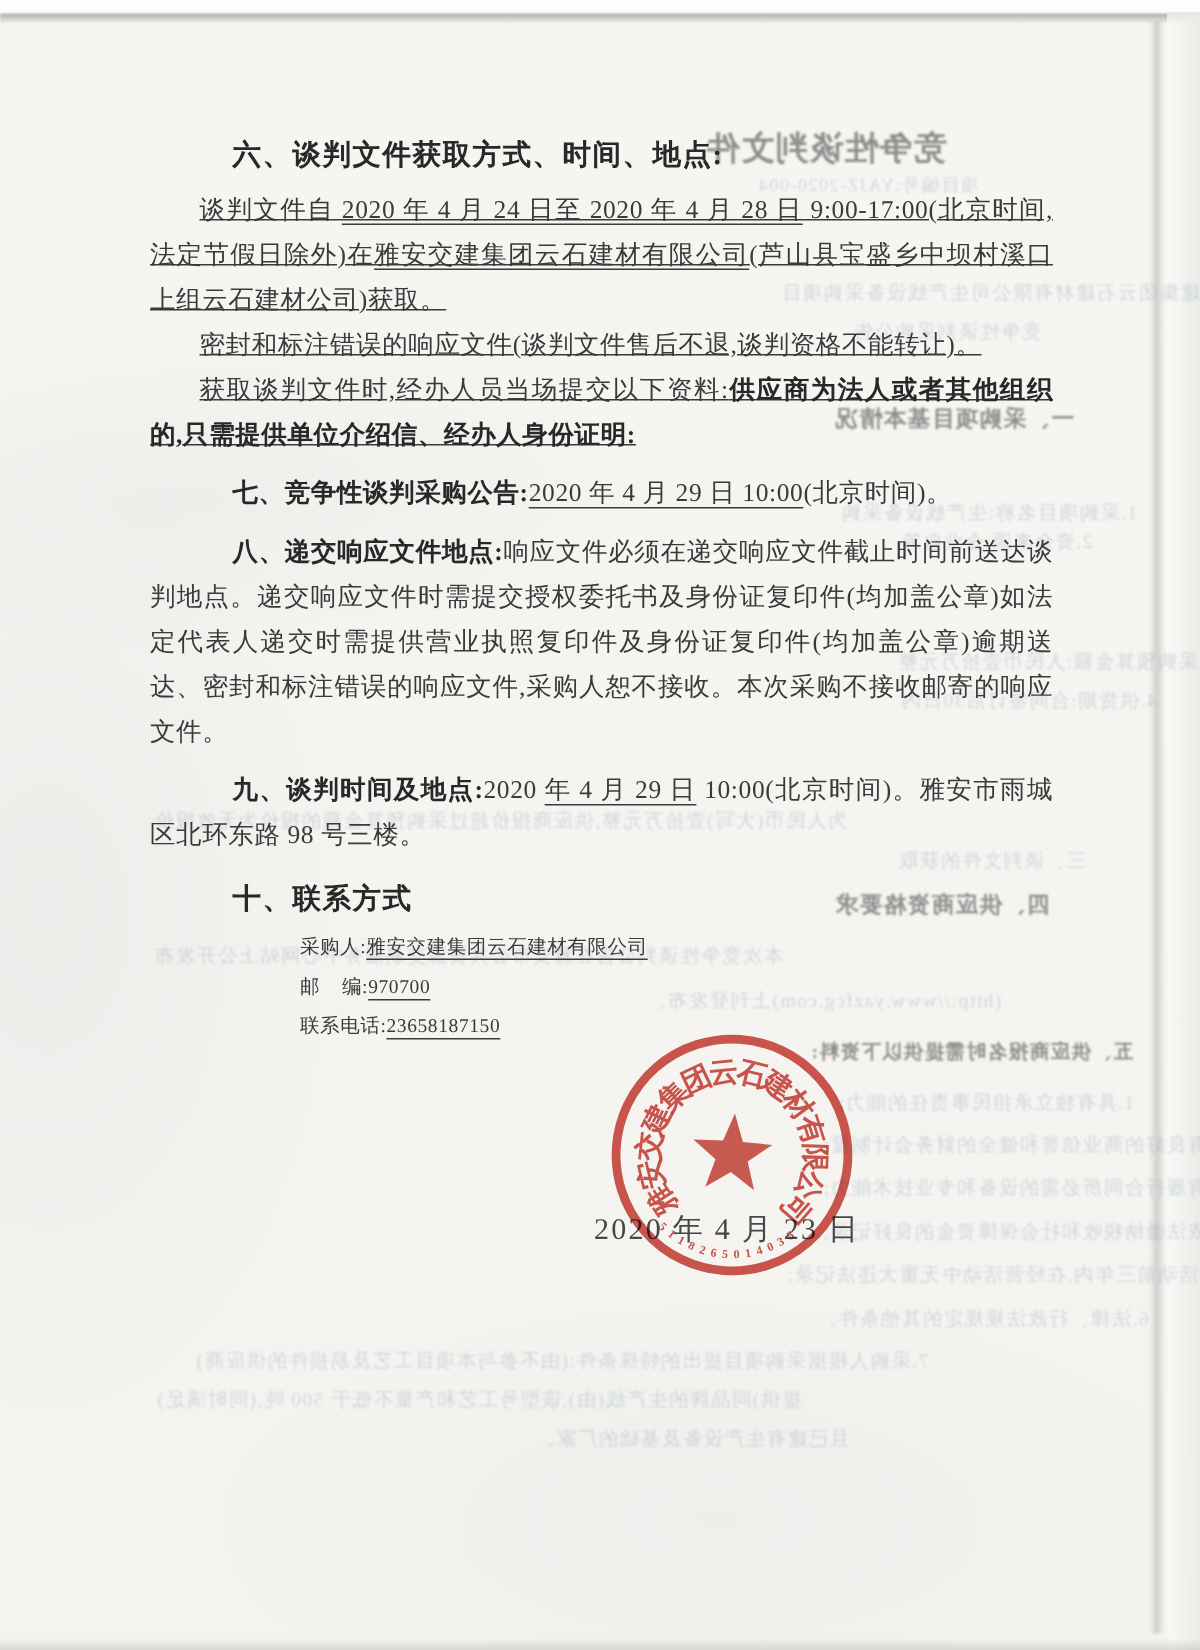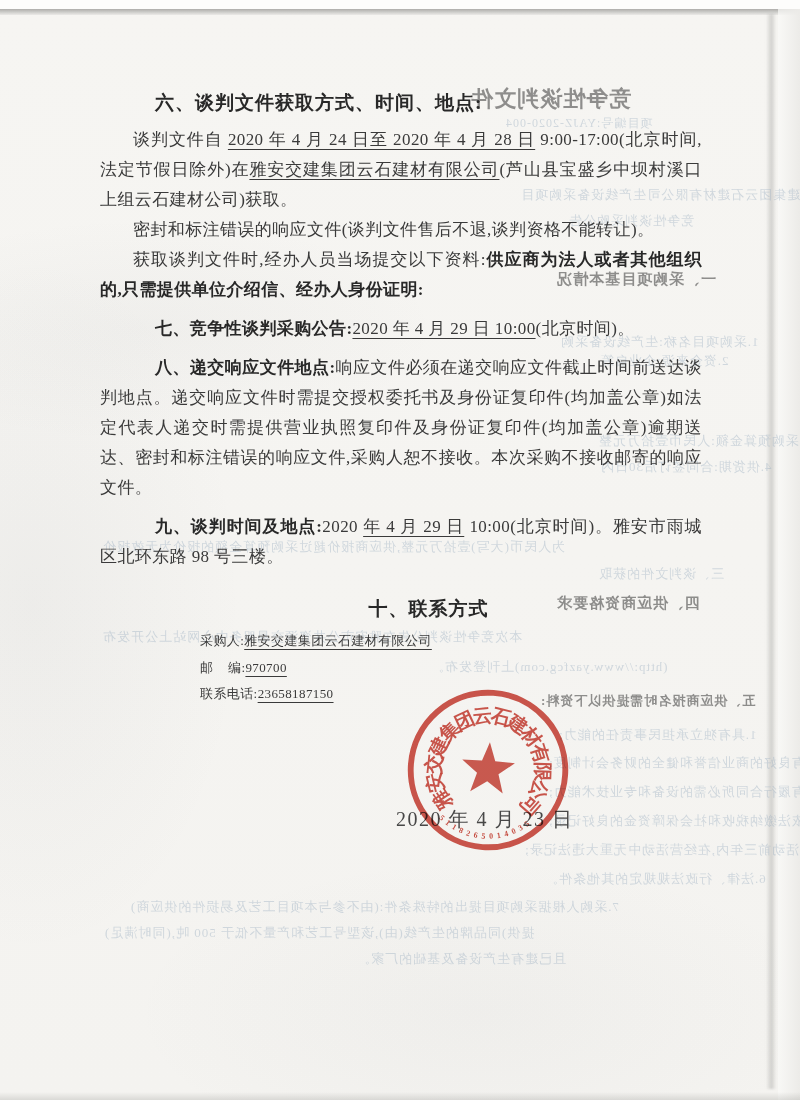--- a/index.html
+++ b/index.html
@@ -20,23 +20,23 @@
   .edge-bottom{position:absolute;left:0;bottom:0;width:800px;height:8px;background:linear-gradient(rgba(0,0,0,0),rgba(140,140,136,0.25));}
   
   .ghosts{position:absolute;left:0;top:0;width:800px;height:1100px;pointer-events:none;}
   .ghost{position:absolute;display:inline-block;white-space:nowrap;color:#9db0c2;opacity:0.42;
     transform:scaleX(-1);filter:blur(0.7px);letter-spacing:1px;}
   .ghost.b{font-weight:bold;opacity:0.5;}
   
   .doc{position:absolute;left:100px;top:90px;width:602px;color:#3a3a3a;z-index:3;}
   .h{font-size:19px;font-weight:bold;color:#282828;text-indent:55px;margin:0 0 9px 0;letter-spacing:1px;}
   .body{font-size:17px;line-height:30px;text-align:justify;margin:0;letter-spacing:0.4px;}
-  .ind{text-indent:33px;}
+  .ind{text-indent:33px;text-decoration:underline;}
   .hpara{text-indent:55px;margin-top:9px;}
-  .h10{margin-top:24px;margin-bottom:6px;text-align:center;}
+  .h10{margin-top:14px;margin-bottom:6px;}
   .contacts{padding-left:100px;font-size:13px;line-height:26.5px;letter-spacing:0.4px;}
   .contacts .label{white-space:pre;}
   .contacts .value{text-decoration:underline;text-underline-offset:4px;text-decoration-thickness:1px;}
   span.b{font-weight:bold;color:#282828;}
   span.u{text-decoration:underline;text-underline-offset:4px;text-decoration-thickness:1px;}
   
   .date{position:absolute;left:396px;top:806px;font-size:20px;color:#474747;letter-spacing:1.5px;z-index:4;}
   .seal{position:absolute;left:404px;top:686px;width:168px;height:168px;z-index:5;
     mix-blend-mode:multiply;opacity:0.95;transform:rotate(4deg);}
   .seal svg{width:100%;height:100%;}

